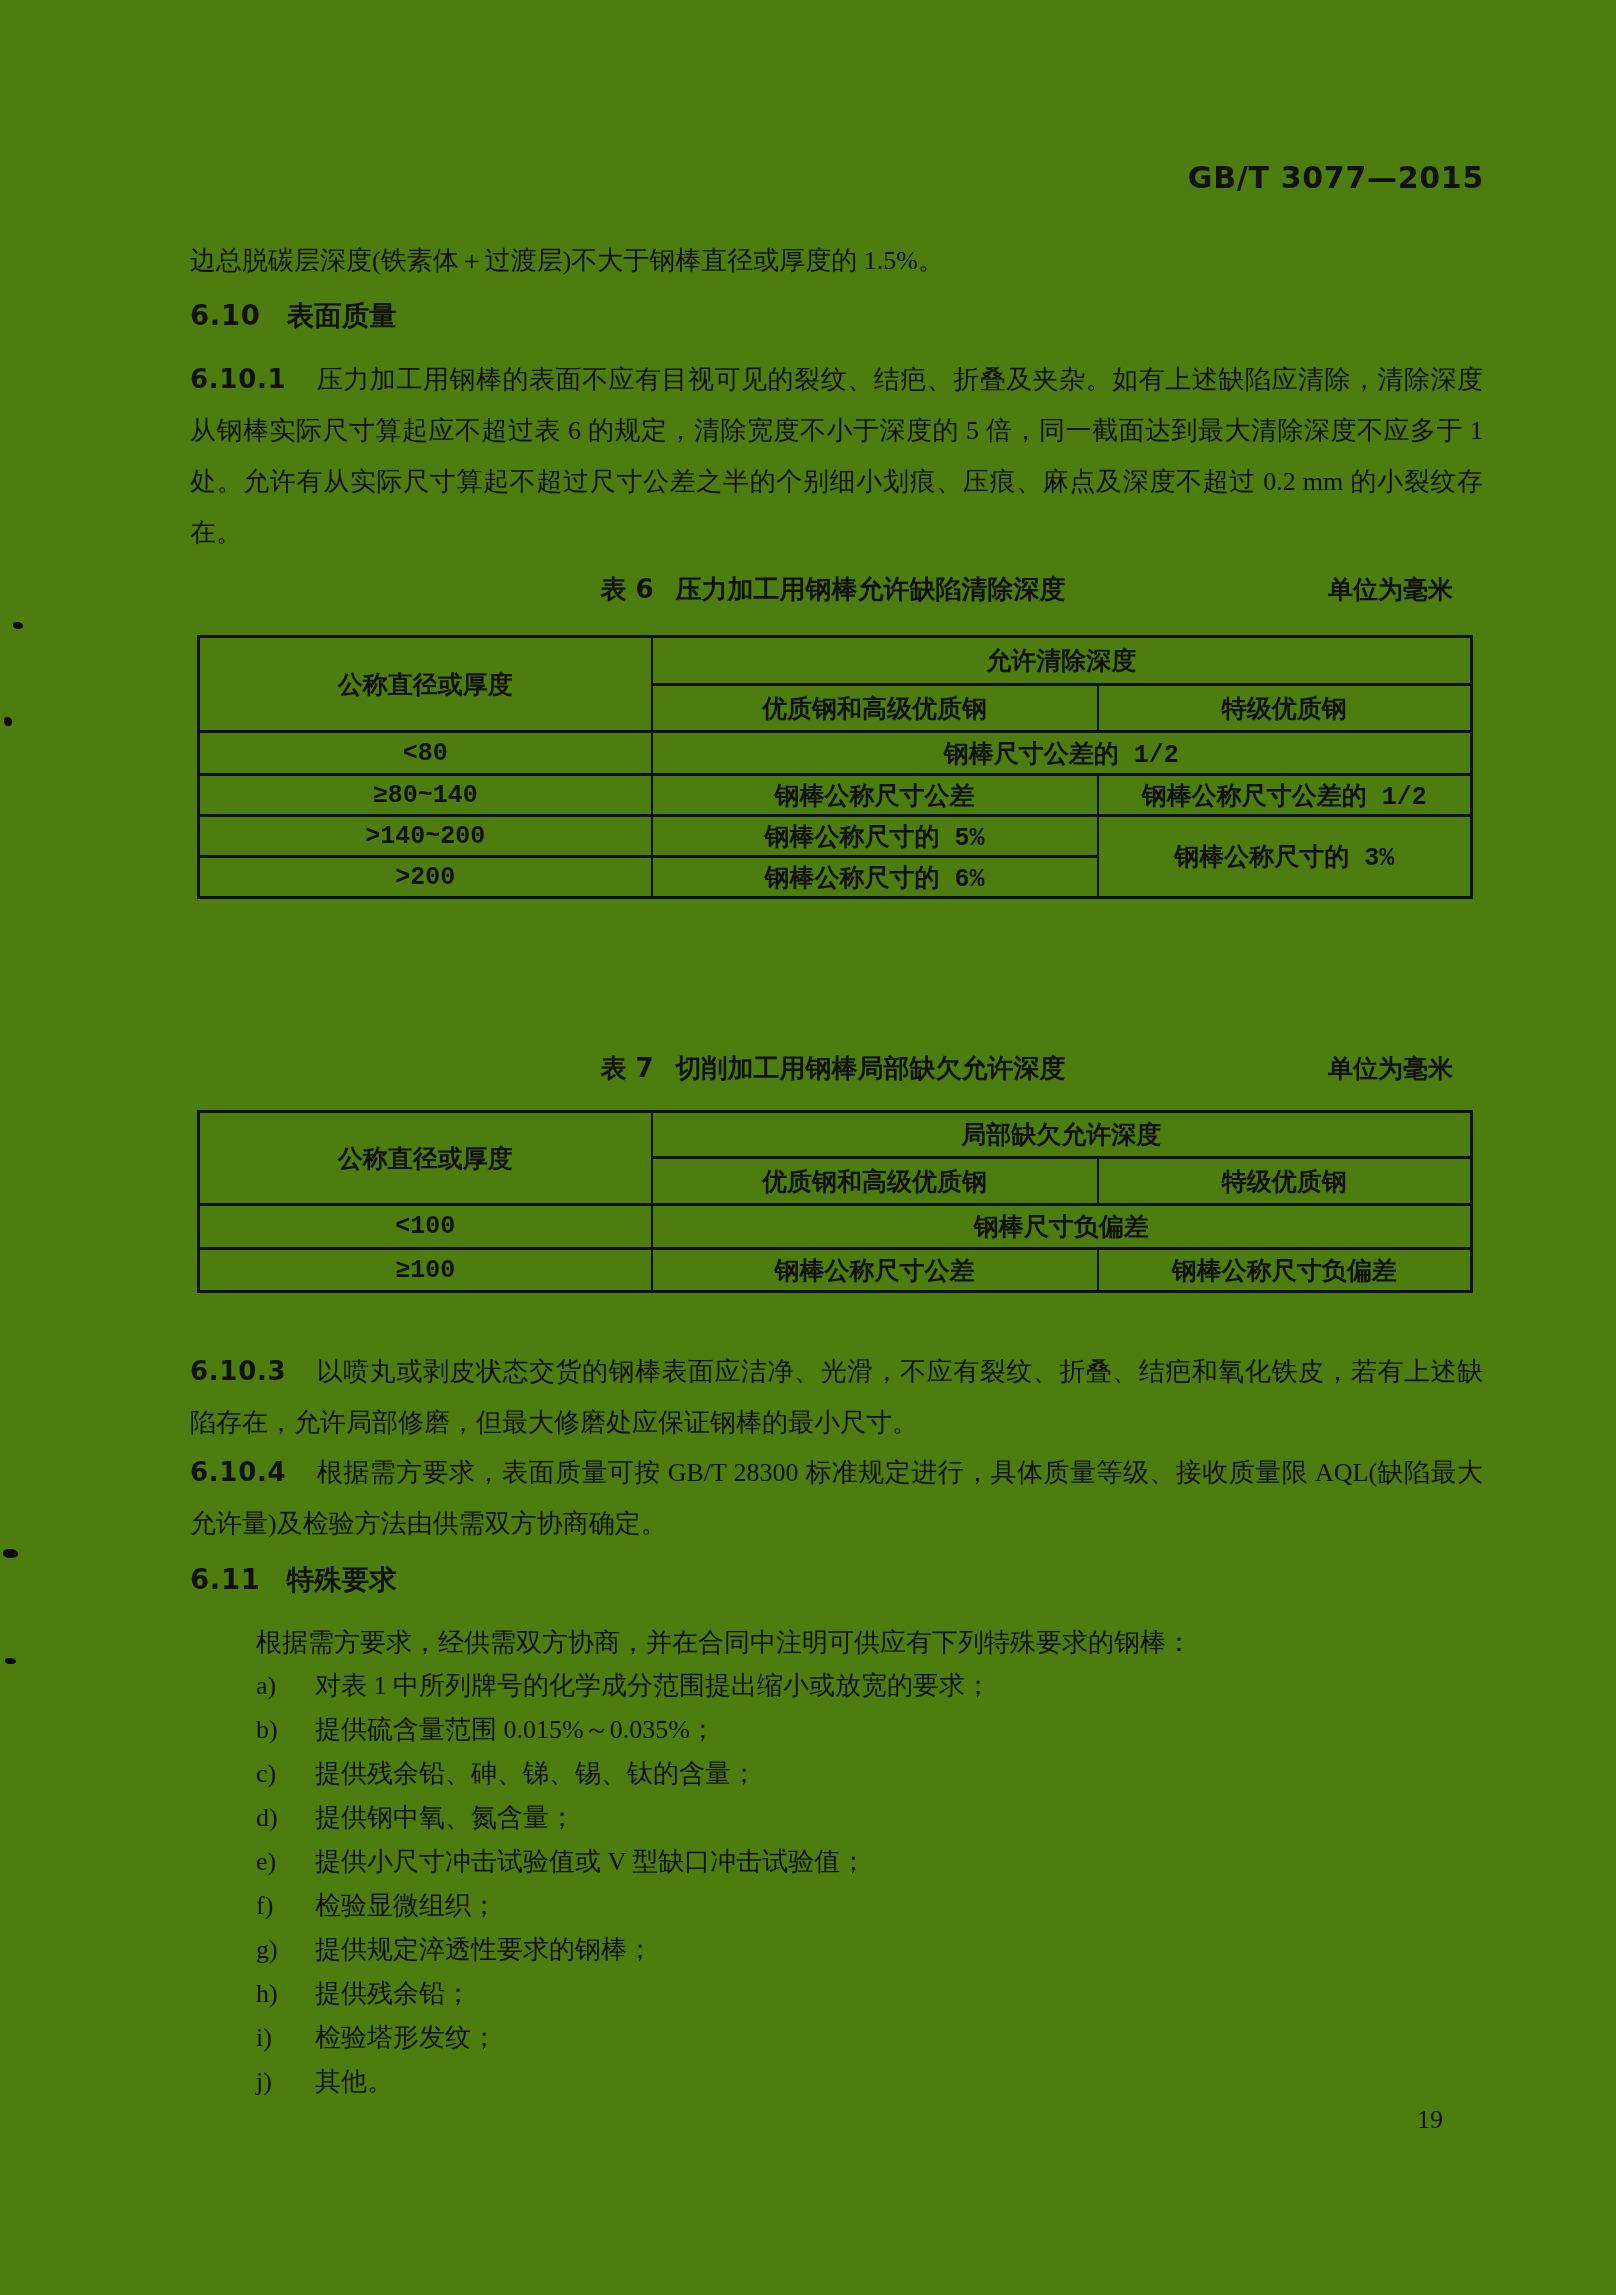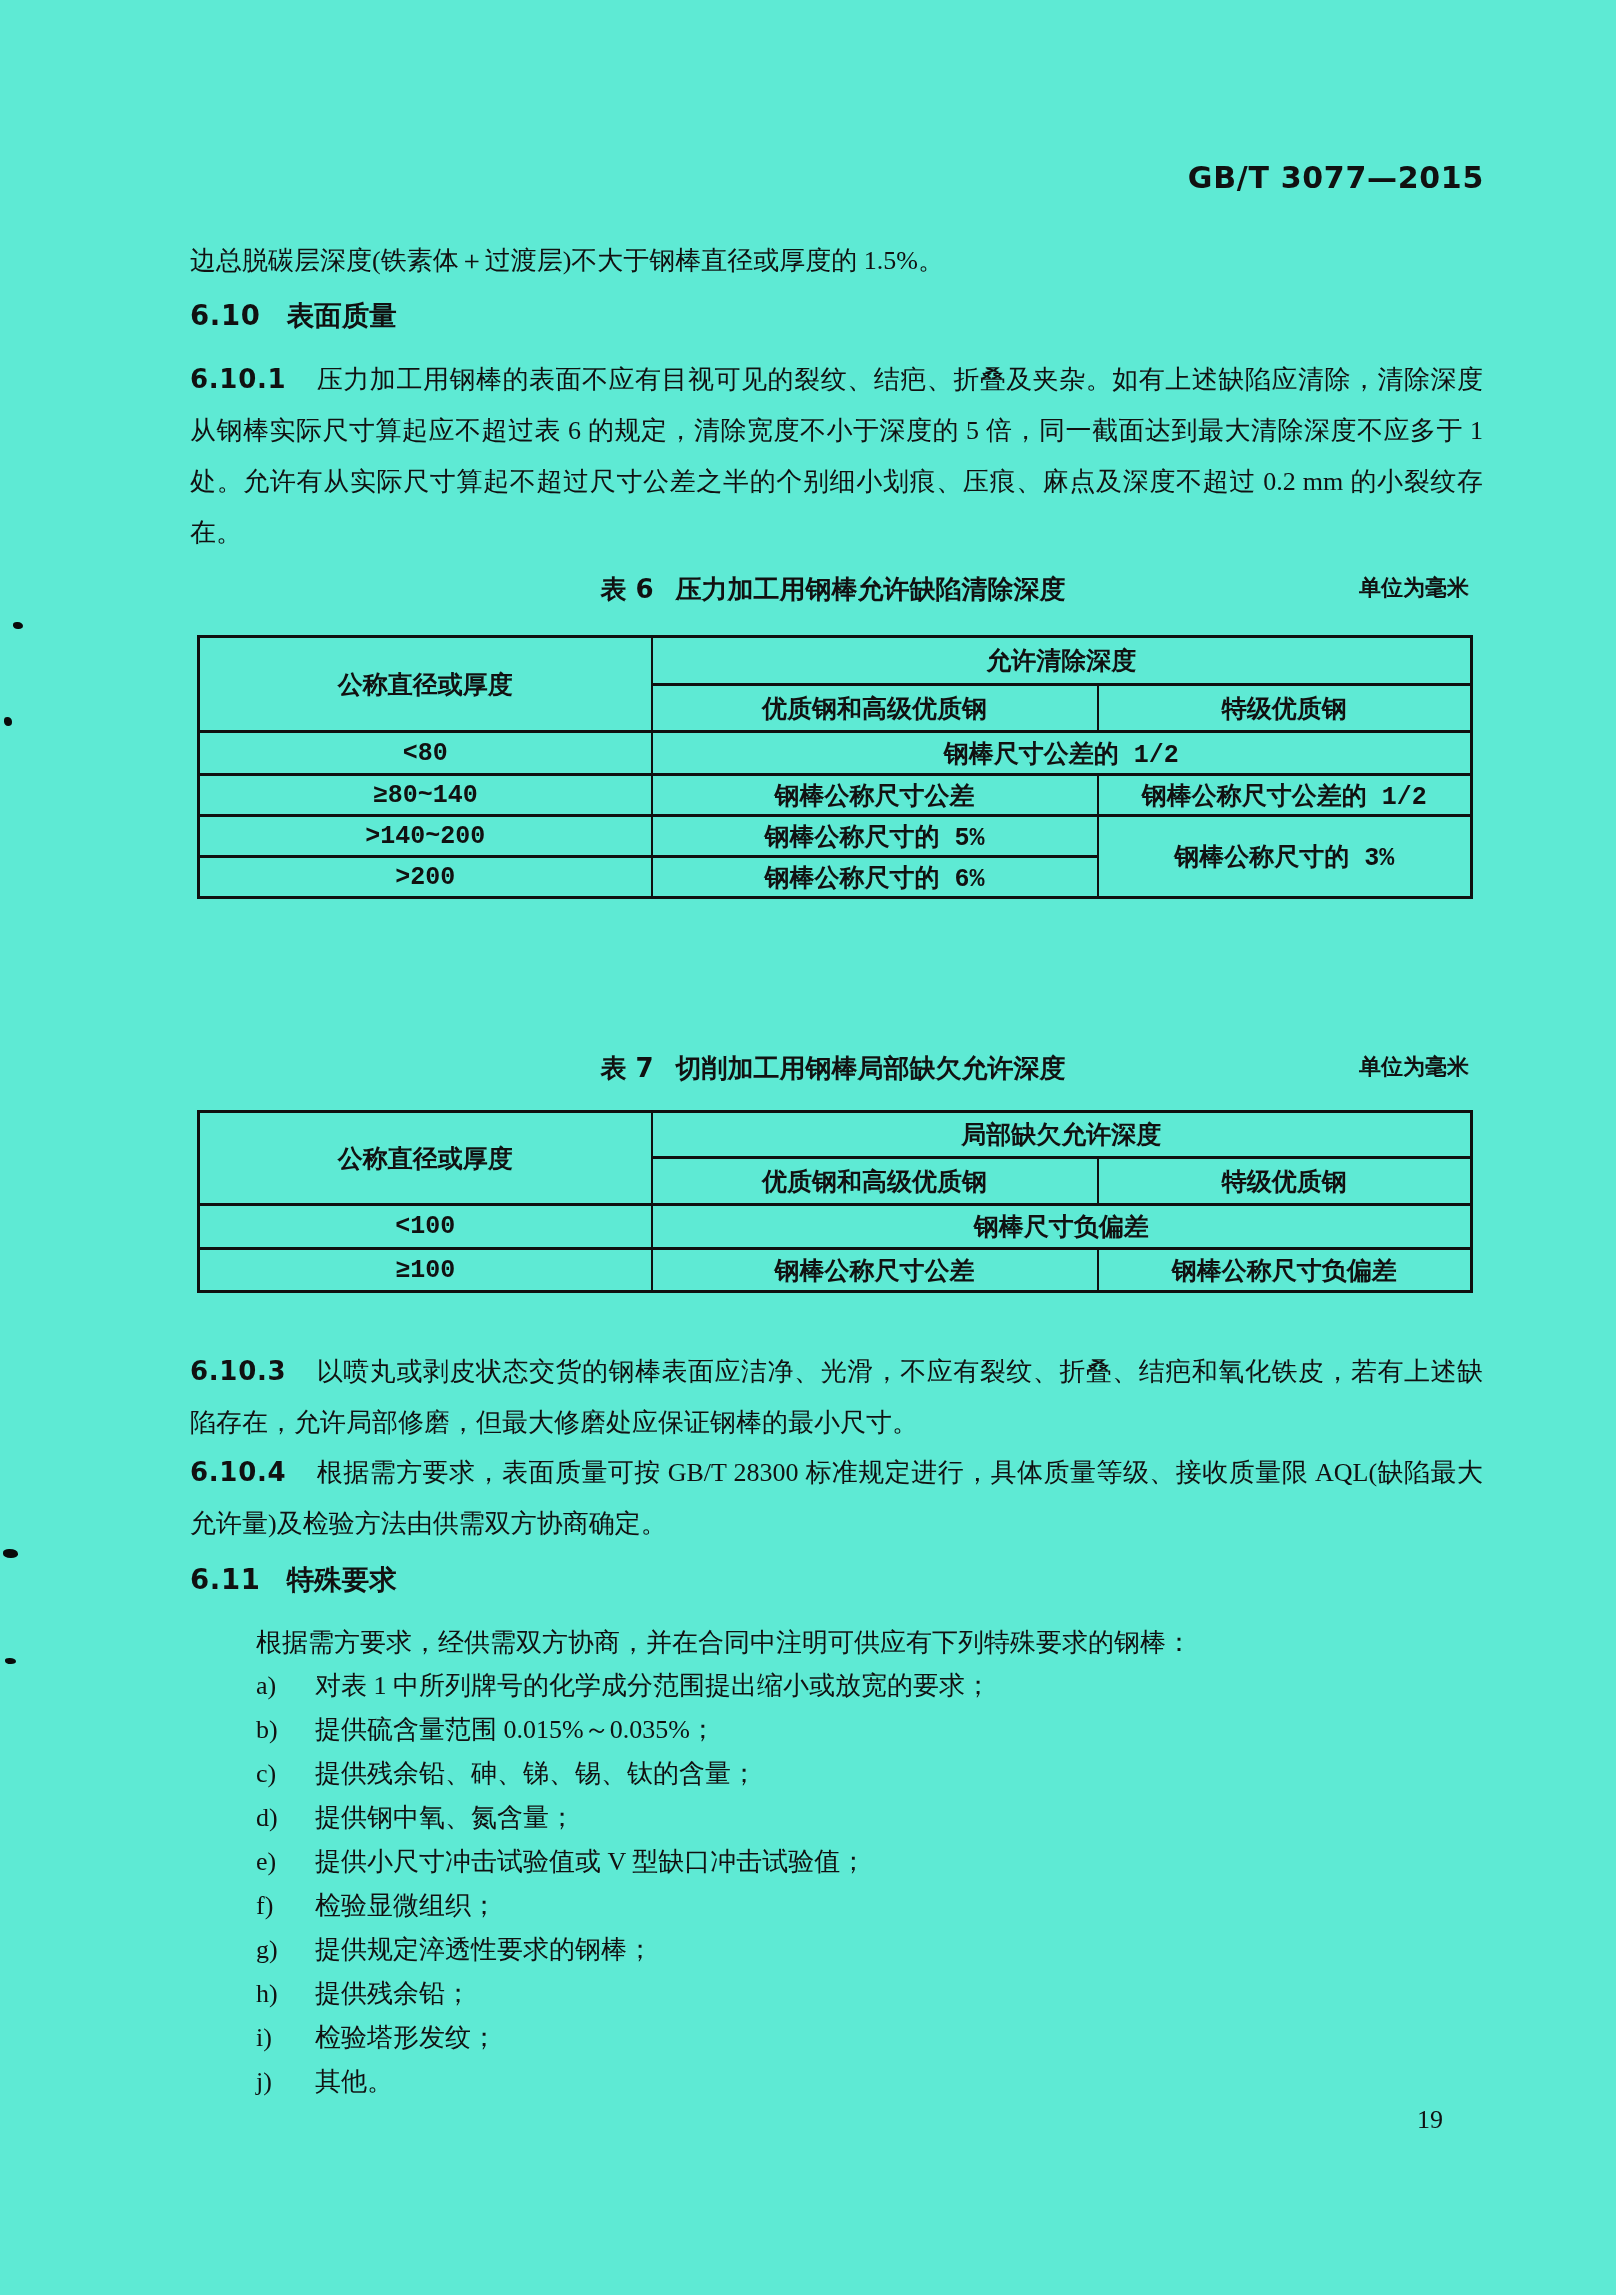--- a/index.html
+++ b/index.html
@@ -1,19 +1,19 @@
 <!DOCTYPE html>
 <html style="font-size:10.5px"><head>
 <meta charset="utf-8">
 <style>
   html,body{margin:0;padding:0;background:#e8e8e8;}
   #page{
     position:relative;
     width:1616px;height:2295px;
-    background:#5eead4;
+    background:#4d7c0f;
     overflow:hidden;
     font-family:"Liberation Serif","DejaVu Serif",serif;
     color:#111;
   }
   .doc-code{
     position:absolute;top:160px;right:132px;
     font-family:"DejaVu Sans","Liberation Sans",sans-serif;
     font-weight:700;font-size:30px;letter-spacing:0.7px;
   }
   .para{
@@ -33,23 +33,23 @@
   }
   .heading .sec-num{margin-right:26px;}
   .caption-row{position:absolute;left:197px;width:1272px;height:31.5px;}
   .caption-center{
     position:absolute;left:0;right:0;text-align:center;
     font-family:"DejaVu Sans","Liberation Sans",sans-serif;
     font-weight:700;font-size:26px;
   }
   .caption-center .cap-label{margin-right:22px;}
   .unit-note{
-    position:absolute;right:0;top:1.3px;
-    font-family:"DejaVu Sans","Liberation Sans",sans-serif;
-    font-weight:700;font-size:22px;
+    position:absolute;right:16px;top:1.3px;
+    font-family:"DejaVu Sans","Liberation Sans",sans-serif;
+    font-weight:700;font-size:25px;
   }
   table.std{
     position:absolute;left:197px;
     border-collapse:collapse;table-layout:fixed;
     width:1272px;
     font-family:Liberation Mono, monospace;
   }
   table.std td{
     border-left:2.6px solid #101010;
     border-right:2.6px solid #101010;

